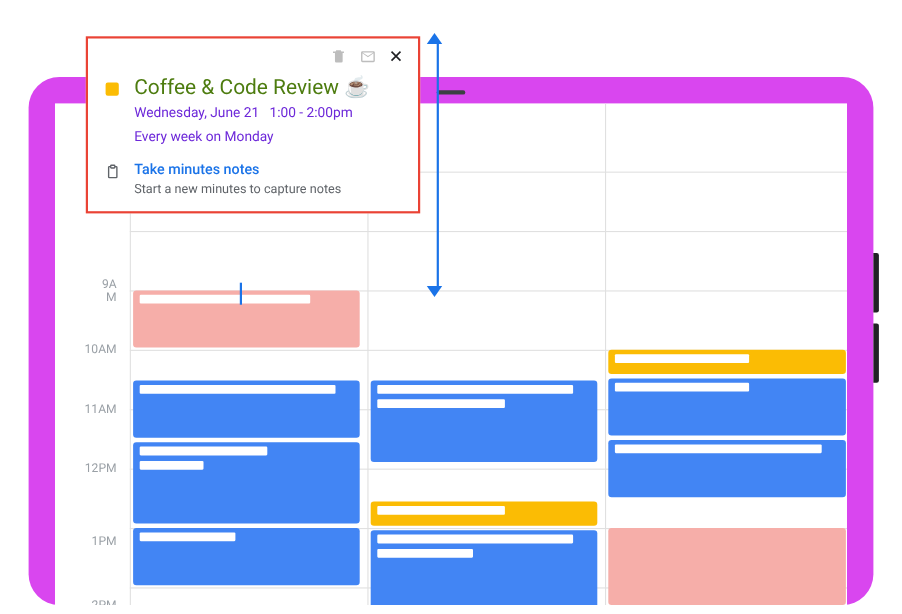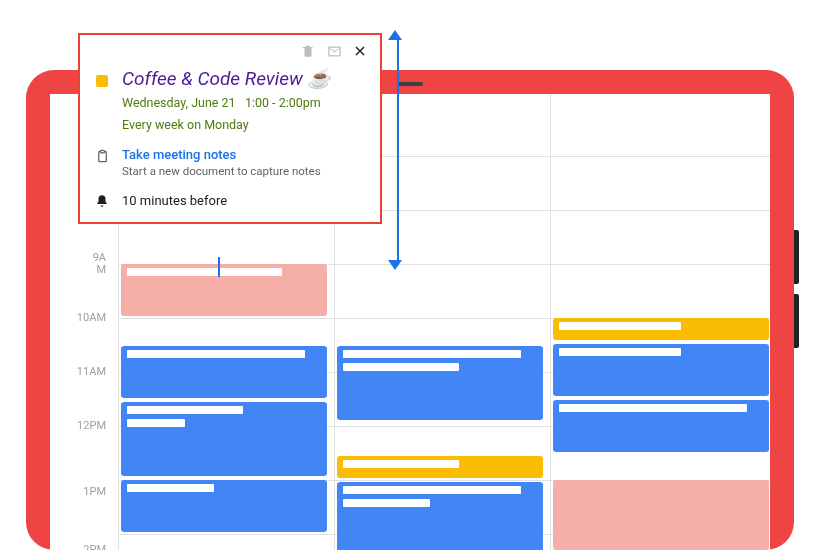--- a/index.html
+++ b/index.html
@@ -12,21 +12,21 @@
     overflow: hidden;
   }
 
   
   .tablet-frame {
     position: absolute;
     left: 26px;
     top: 70px;
     width: 768px;
     height: 480px;
-    background: #ef4444;
+    background: #d946ef;
     border-radius: 28px;
     padding: 24px 24px 0 24px;
   }
   .tablet-button {
     position: absolute;
     right: -5px;
     width: 5px;
     height: 54px;
     background: #202124;
     border-radius: 0 2px 2px 0;
@@ -153,27 +153,26 @@
     justify-content: center;
   }
   .color-chip {
     width: 12px; height: 12px;
     background: #fbbc04;
     border-radius: 2px;
     margin-top: 6px;
   }
   .event-title {
     font-size: 19px;
-    color: #4c1d95;
+    color: #4d7c0f;
     font-weight: 400;
-    font-style: italic;
   }
   .event-sub {
     font-size: 12.5px;
-    color: #4d7c0f;
+    color: #6d28d9;
     margin-top: 4px;
     line-height: 1.4;
   }
   .notes-link {
     font-size: 13px;
     color: #1a73e8;
     font-weight: 500;
   }
   .notes-sub {
     font-size: 11.5px;
@@ -322,33 +321,25 @@
   </div>
 
   <div class="popover-row" style="margin-top:14px">
     <div class="popover-icon">
       <svg width="15" height="15" viewBox="0 0 24 24" fill="none" stroke="#5f6368" stroke-width="2">
           <rect x="6" y="4" width="12" height="16" rx="1"></rect>
           <rect x="9" y="2" width="6" height="4" rx="1" fill="#fff"></rect>
         </svg>
     </div>
     <div>
-      <div class="notes-link">Take meeting notes</div>
-      <div class="notes-sub">Start a new document to capture notes</div>
+      <div class="notes-link">Take minutes notes</div>
+      <div class="notes-sub">Start a new minutes to capture notes</div>
     </div>
   </div>
 
-  <div class="popover-row" style="margin-top:14px; align-items:center">
-    <div class="popover-icon">
-      <svg width="14" height="14" viewBox="0 0 24 24" fill="#202124">
-          <path d="M12 2a6 6 0 0 0-6 6v5l-2 3v1h16v-1l-2-3V8a6 6 0 0 0-6-6zm0 20a2.5 2.5 0 0 0 2.5-2.5h-5A2.5 2.5 0 0 0 12 22z"></path>
-        </svg>
-    </div>
-    <div class="reminder-text">10 minutes before</div>
-  </div>
 </div>
 
 <div class="resize-arrow">
   <div class="arrow-head top"></div>
   <div class="arrow-stem"></div>
   <div class="arrow-head bottom"></div>
 </div>
 
 <div class="card-drag-indicator"></div>
 

